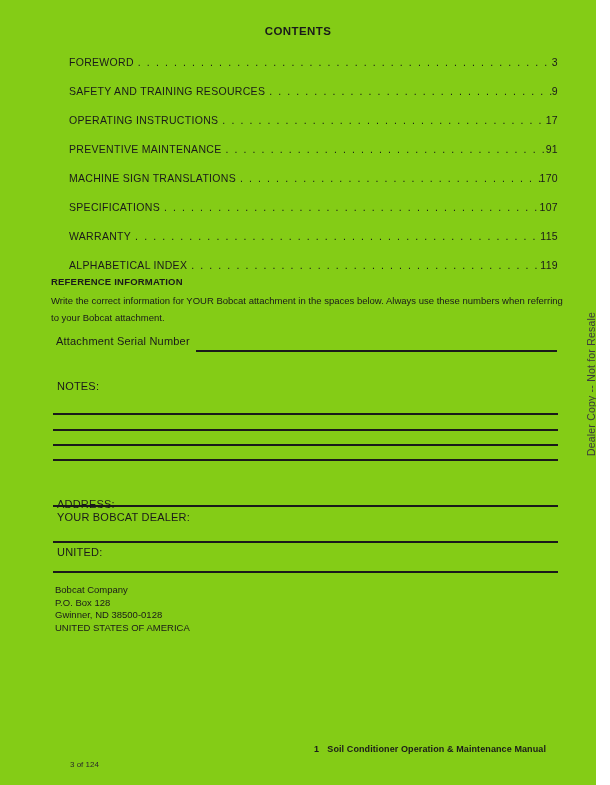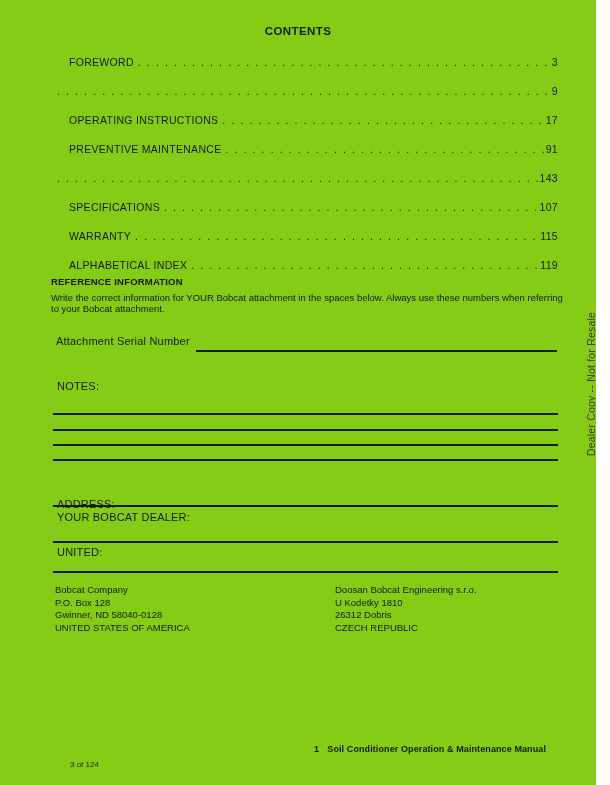--- a/index.html
+++ b/index.html
@@ -59,21 +59,21 @@
     font-size: 9.5px;
     font-weight: bold;
     letter-spacing: 0.2px;
   }
   .ref-body {
     position: absolute;
     top: 292px;
     left: 51px;
     width: 516px;
     font-size: 9.5px;
-    line-height: 11px;
+    line-height: 17px;
     margin: 0;
   }
   .small-label {
     position: absolute;
     font-size: 11px;
     letter-spacing: 0.2px;
   }
   .rule {
     position: absolute;
     height: 1.5px;
@@ -135,36 +135,38 @@
 
   <h1 class="contents-title">CONTENTS</h1>
 
   <div class="toc">
     <div class="toc-row">
       <span class="toc-label">FOREWORD</span>
       <span class="dots">. . . . . . . . . . . . . . . . . . . . . . . . . . . . . . . . . . . . . . . . . . . . . . . . . . . . . . . . . . . . . . . . . . . . . . . . . . . . . . . . . . . . . . . . . . . . . . . . . . . . . . . . . . . . . . . . . . . . . . . . </span>
       <span class="toc-page">3</span>
     </div>
     <div class="toc-row">
+      <span class="toc-label">SAFETY AND TRAINING RESOURCES</span>
       <span class="dots">. . . . . . . . . . . . . . . . . . . . . . . . . . . . . . . . . . . . . . . . . . . . . . . . . . . . . . . . . . . . . . . . . . . . . . . . . . . . . . . . . . . . . . . . . . . . . . . . . . . . . . . . . . . . . . . . . . . . . . . . </span>
       <span class="toc-page">9</span>
     </div>
     <div class="toc-row">
       <span class="toc-label">OPERATING INSTRUCTIONS</span>
       <span class="dots">. . . . . . . . . . . . . . . . . . . . . . . . . . . . . . . . . . . . . . . . . . . . . . . . . . . . . . . . . . . . . . . . . . . . . . . . . . . . . . . . . . . . . . . . . . . . . . . . . . . . . . . . . . . . . . . . . . . . . . . . </span>
       <span class="toc-page">17</span>
     </div>
     <div class="toc-row">
       <span class="toc-label">PREVENTIVE MAINTENANCE</span>
       <span class="dots">. . . . . . . . . . . . . . . . . . . . . . . . . . . . . . . . . . . . . . . . . . . . . . . . . . . . . . . . . . . . . . . . . . . . . . . . . . . . . . . . . . . . . . . . . . . . . . . . . . . . . . . . . . . . . . . . . . . . . . . . </span>
       <span class="toc-page">91</span>
     </div>
     <div class="toc-row">
-      <span class="dots">. . . . . . . . . . . . . . . . . . . . . . . . . . . . . . . . . . . . . . . . . . . . . . . . . . . . . . . . . . . . . . . . . . . . . . . . . . . . . . . . . . . . . . . . . . . . . . . . . . . . . . . . . . . . . . . . . . . . . . . . </span>
-      <span class="toc-page">143</span>
+      <span class="toc-label">MACHINE SIGN TRANSLATIONS</span>
+      <span class="dots">. . . . . . . . . . . . . . . . . . . . . . . . . . . . . . . . . . . . . . . . . . . . . . . . . . . . . . . . . . . . . . . . . . . . . . . . . . . . . . . . . . . . . . . . . . . . . . . . . . . . . . . . . . . . . . . . . . . . . . . . </span>
+      <span class="toc-page">170</span>
     </div>
     <div class="toc-row">
       <span class="toc-label">SPECIFICATIONS</span>
       <span class="dots">. . . . . . . . . . . . . . . . . . . . . . . . . . . . . . . . . . . . . . . . . . . . . . . . . . . . . . . . . . . . . . . . . . . . . . . . . . . . . . . . . . . . . . . . . . . . . . . . . . . . . . . . . . . . . . . . . . . . . . . . </span>
       <span class="toc-page">107</span>
     </div>
     <div class="toc-row">
       <span class="toc-label">WARRANTY</span>
       <span class="dots">. . . . . . . . . . . . . . . . . . . . . . . . . . . . . . . . . . . . . . . . . . . . . . . . . . . . . . . . . . . . . . . . . . . . . . . . . . . . . . . . . . . . . . . . . . . . . . . . . . . . . . . . . . . . . . . . . . . . . . . . </span>
       <span class="toc-page">115</span>
@@ -193,28 +195,22 @@
 
   <div class="small-label" style="top:498px; left:57px;">ADDRESS:</div>
   <div class="rule body-rule" style="top:541px;"></div>
 
   <div class="small-label" style="top:546px; left:57px;">UNITED:</div>
   <div class="rule body-rule" style="top:571px;"></div>
 
   <div class="addr-block addr-left">
     <span>Bobcat Company</span>
     <span>P.O. Box 128</span>
-    <span>Gwinner, ND 58040-0128</span>
+    <span>Gwinner, ND 38500-0128</span>
     <span>UNITED STATES OF AMERICA</span>
-  </div>
-  <div class="addr-block addr-right">
-    <span>Doosan Bobcat Engineering s.r.o.</span>
-    <span>U Kodetky 1810</span>
-    <span>26312 Dobris</span>
-    <span>CZECH REPUBLIC</span>
   </div>
 
   <div class="watermark">Dealer Copy -- Not for Resale</div>
 
   <div class="footer-page-num">1</div>
   <div class="footer-title">Soil Conditioner Operation &amp; Maintenance Manual</div>
   <div class="footer-sheet">3 of 124</div>
 
 </div>
 

